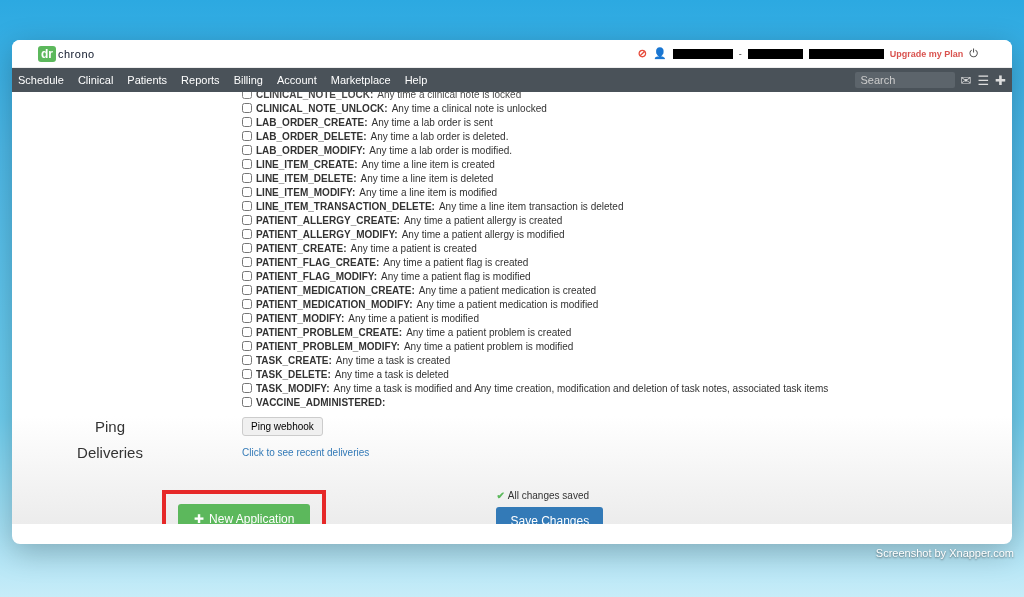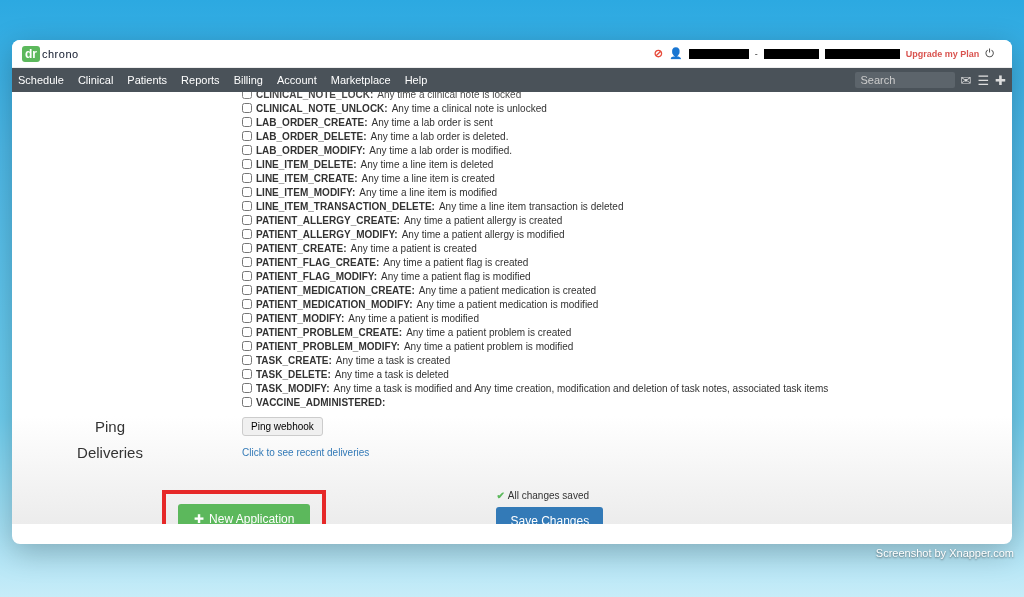--- a/index.html
+++ b/index.html
@@ -40,21 +40,21 @@
   }
   .top-bar .red-x { color: #e74c3c; font-weight: bold; font-size:11px;}
   .top-bar .user-icon { color:#333; font-size:11px;}
   .top-bar .upgrade { color: #d9534f; font-weight: bold; cursor: pointer; }
   .top-bar .power { color:#333; font-size:11px; cursor:pointer;}
   .logo-bar {
     height: 28px;
     background: #fff;
     display: flex;
     align-items: center;
-    padding: 0 10px;
+    padding: 0 26px;
     border-bottom: 1px solid #eee;
   }
   .logo-badge {
     background: #5cb85c;
     color: #fff;
     padding: 1px 3px;
     border-radius: 3px;
     font-size: 12px;
     font-weight: bold;
     margin-right: 2px;
@@ -235,27 +235,27 @@
           <span class="event-key">LAB_ORDER_DELETE:</span>
           <span class="event-desc">Any time a lab order is deleted.</span>
         </div>
         <div class="event-row">
           <input type="checkbox" style="">
           <span class="event-key">LAB_ORDER_MODIFY:</span>
           <span class="event-desc">Any time a lab order is modified.</span>
         </div>
         <div class="event-row">
           <input type="checkbox" style="">
+          <span class="event-key">LINE_ITEM_CREATE:</span>
+          <span class="event-desc">Any time a line item is created</span>
+        </div>
+        <div class="event-row">
+          <input type="checkbox" style="">
           <span class="event-key">LINE_ITEM_DELETE:</span>
           <span class="event-desc">Any time a line item is deleted</span>
-        </div>
-        <div class="event-row">
-          <input type="checkbox" style="">
-          <span class="event-key">LINE_ITEM_CREATE:</span>
-          <span class="event-desc">Any time a line item is created</span>
         </div>
         <div class="event-row">
           <input type="checkbox" style="">
           <span class="event-key">LINE_ITEM_MODIFY:</span>
           <span class="event-desc">Any time a line item is modified</span>
         </div>
         <div class="event-row">
           <input type="checkbox" style="">
           <span class="event-key">LINE_ITEM_TRANSACTION_DELETE:</span>
           <span class="event-desc">Any time a line item transaction is deleted</span>

